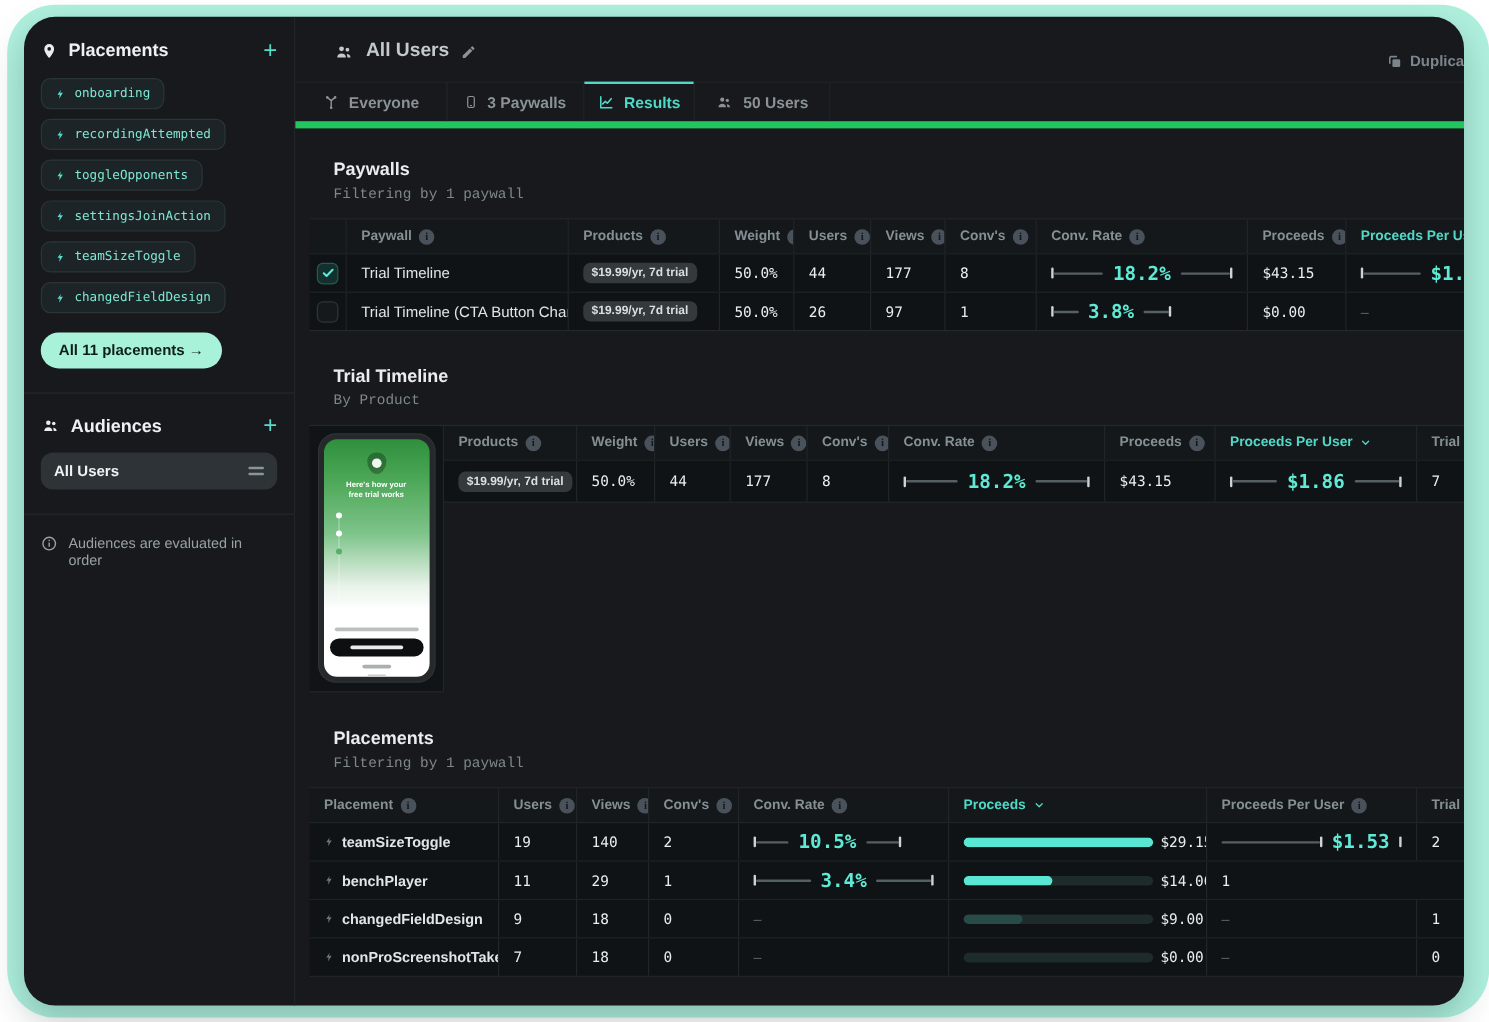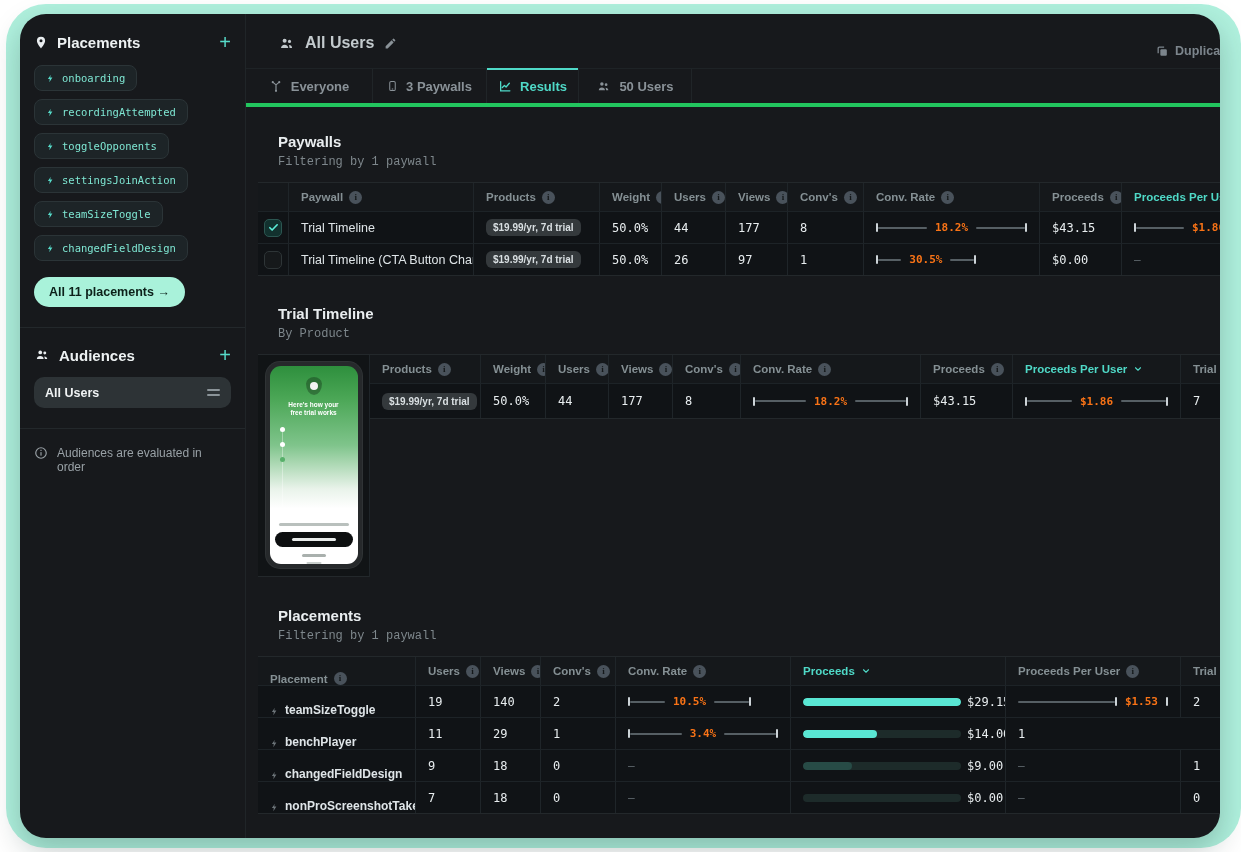--- a/index.html
+++ b/index.html
@@ -48,21 +48,21 @@
   .main { position:absolute; left:226px; top:0; right:0; bottom:0; overflow:hidden; }
   .m-head { position:relative; padding:20px 0 0 32px; }
   .m-title { display:flex; align-items:center; gap:10px; color:#c3cacd;
              font-size:16px; font-weight:600; }
   .m-sub { margin-top:6px; color:#848d92; font-size:12px; }
   .dup { position:absolute; top:30px; right:0; width:64px; overflow:hidden;
          display:flex; align-items:center; gap:6px; color:#7c858c; font-size:12.5px;
          font-weight:600; white-space:nowrap; cursor:pointer; }
 
   .tabbar { display:flex; margin-top:16px; border-top:1px solid #1e2326;
-            border-bottom:4px solid #22c55e; height:39px; }
+            border-bottom:6px solid #22c55e; height:39px; }
   .tab { display:flex; align-items:center; justify-content:center; gap:8px;
          border-right:1px solid #202528; color:#8a9298; font-size:13px;
          font-weight:600; cursor:pointer; position:relative; }
   .tab.active { color:#4fd9c7; }
   .tab.active::before { content:""; position:absolute; top:-1px; left:0; right:0;
                         height:2px; background:#4fd9c7; }
 
   .content { position:relative; }
   .sec-title { margin:26px 0 0 32px; color:#e9edef; font-size:15px; font-weight:700; }
   .sec-sub { margin:5px 0 0 32px; color:#7e878c; font-size:12px;font-family:Liberation Mono, monospace; }
@@ -94,30 +94,30 @@
   .preview { width:112px; background:#111416; border-right:1px solid #1f2529;
              border-bottom:1px solid #23282b; height:222px; display:flex;
              justify-content:center; padding-top:7px; }
   .trial-right { flex:1; }
   .tr-prod { width:110px; } .tr-weight { width:65px; } .tr-users { width:63px; }
   .tr-views { width:64px; } .tr-convs { width:68px; } .tr-rate { width:180px; }
   .tr-proc { width:92px; } .tr-ppu { width:168px; } .tr-ts { flex:1; min-width:120px; }
   .trial-right .trow { border-bottom:1px solid #23282b; }
 
   
-  .pl-name { width:157px;align-items:flex-end; } .pl-users { width:65px; } .pl-views { width:60px; }
+  .pl-name { width:157px; } .pl-users { width:65px; } .pl-views { width:60px; }
   .pl-convs { width:75px; } .pl-rate { width:175px; } .pl-proc { width:215px; }
   .pl-ppu { width:175px; } .pl-ts { flex:1; min-width:80px; }
 
   
   .ci { display:flex; align-items:center; width:100%; }
   .ci .capv { width:2px; height:9px; background:#cdd4d8; border-radius:1px; flex:none; }
   .ci .ln { height:2px; background:#565f64; border-radius:1px; flex:1; }
-  .ci .val { padding:0 8px; font-family:"DejaVu Sans Mono",monospace; font-size:11px;
-             font-weight:700; color:#f97316; flex:none; }
+  .ci .val { padding:0 8px; font-family:"DejaVu Sans Mono",monospace; font-size:16px;
+             font-weight:700; color:#5eead4; flex:none; }
   .ci .ln.fx { flex:none; }
 
   
   .pbar { width:158px; height:8px; border-radius:4px; background:#1d2b2a;
           overflow:hidden; flex:none; }
   .pbar i { display:block; height:100%; border-radius:4px; background:#59e6d3; }
   .proc-cell { justify-content:space-between; }
 
   
   .cbx { width:18px; height:18px; border-radius:5px; background:#16191b;
@@ -391,21 +391,21 @@
               <span class="pill">$19.99/yr, 7d trial</span>
             </div>
           <div class="cell pw-weight num">50.0%</div>
           <div class="cell pw-users num">26</div>
           <div class="cell pw-views num">97</div>
           <div class="cell pw-convs num">1</div>
           <div class="cell pw-rate">
             <span class="ci" style="width:66%">
                 <span class="capv"></span>
                 <span class="ln"></span>
-                <span class="val">30.5%</span>
+                <span class="val">3.8%</span>
                 <span class="ln"></span>
                 <span class="capv"></span>
               </span>
           </div>
           <div class="cell pw-proc num">$0.00</div>
           <div class="cell pw-ppu">
               <span class="dash">–</span>
             </div>
         </div>
       </div>

